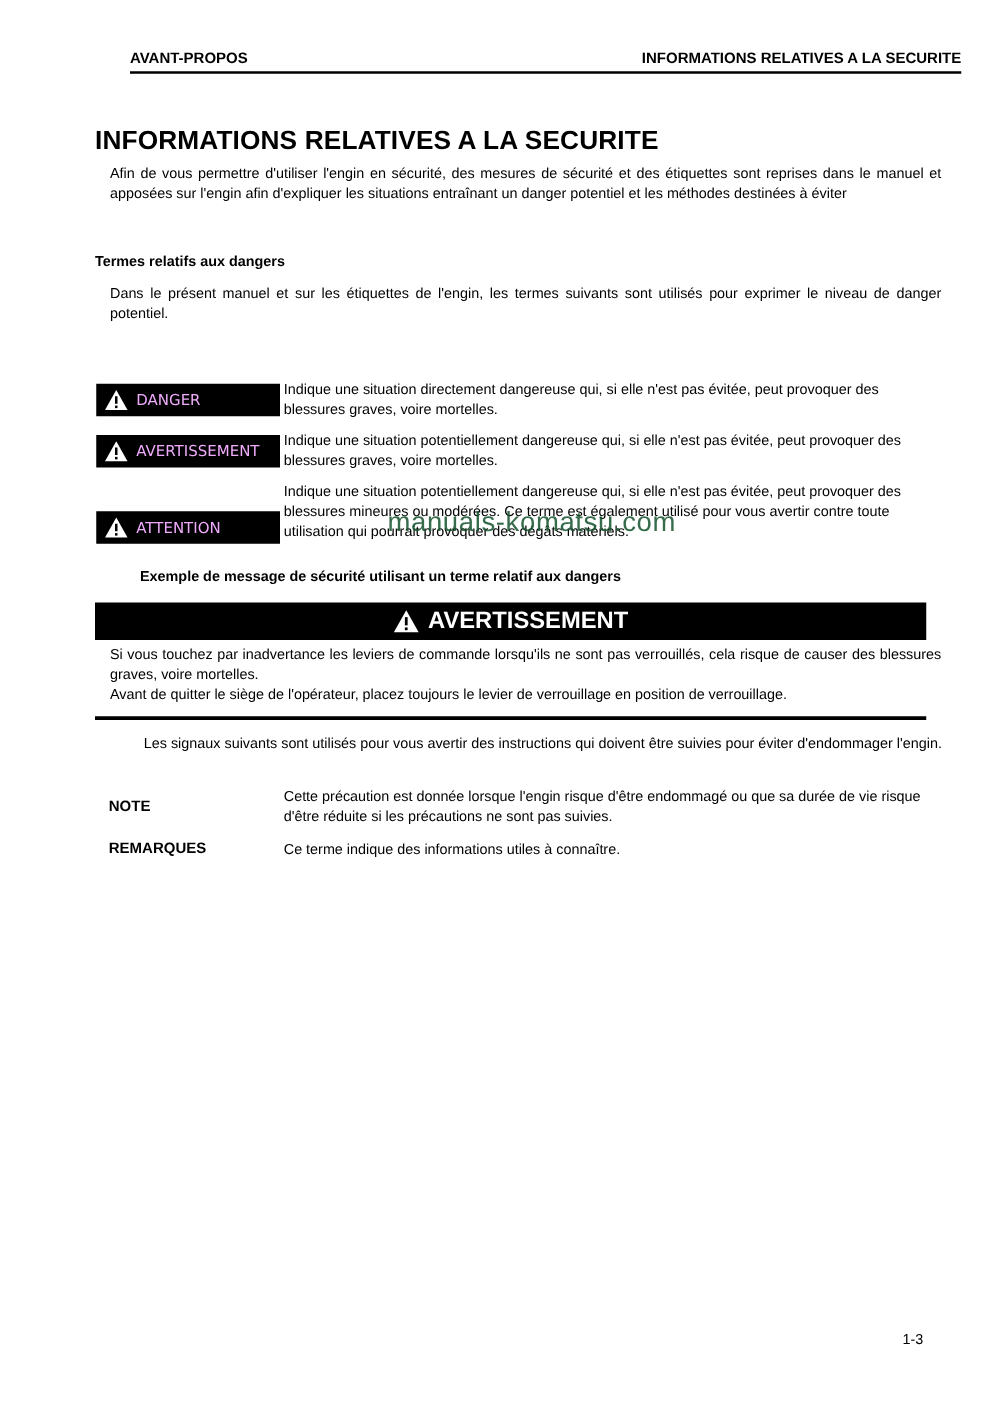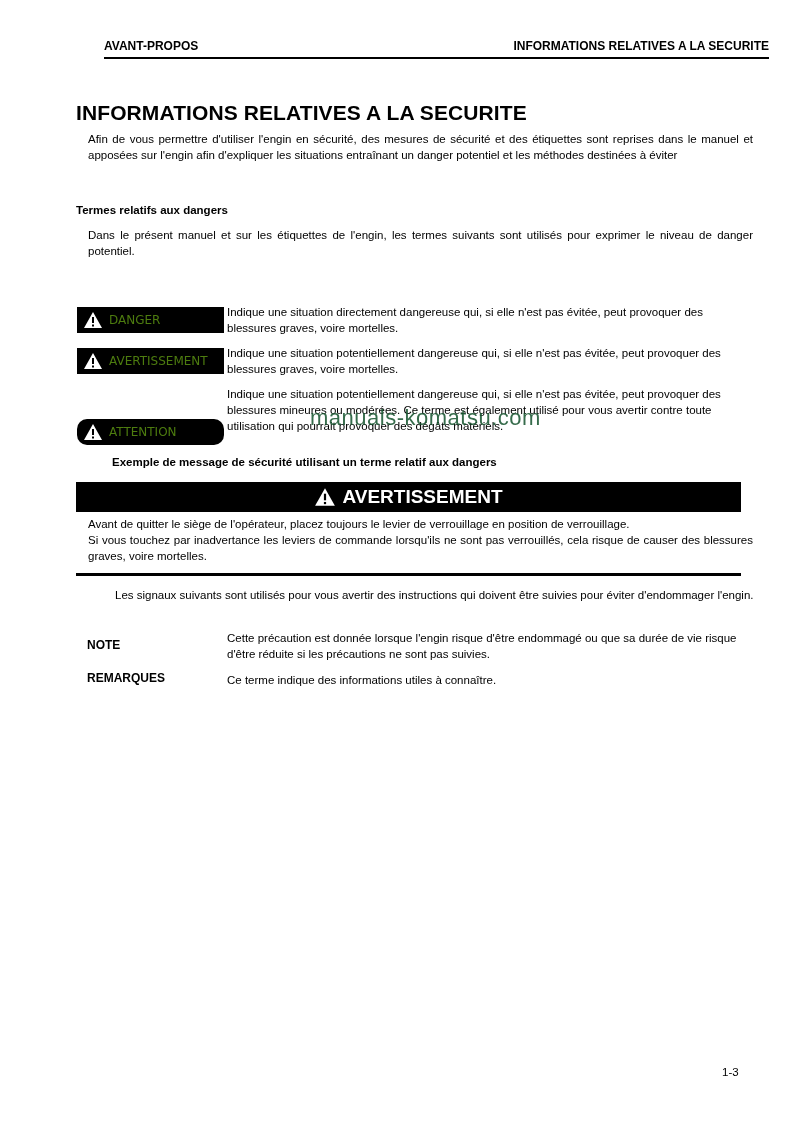--- a/index.html
+++ b/index.html
@@ -8,21 +8,21 @@
       font-family: "Liberation Sans", "DejaVu Sans", sans-serif; color: #000;
       overflow: hidden;
     }
     .hdr { position: absolute; top: 39px; left: 76px; width: 665px; height: 18px;
       border-bottom: 2px solid #000; font-size: 12px; font-weight: bold; margin-left: 28px; }
     .hdr .l { position: absolute; left: 0; top: 0; }
     .hdr .r { position: absolute; right: 0; top: 0; }
     .title { position: absolute; top: 101px; left: 76px; font-size: 21px; font-weight: bold; letter-spacing: 0.1px; }
     .p { position: absolute; left: 88px; width: 665px; font-size: 11.5px; line-height: 16px; text-align: justify; }
     .h2 { position: absolute; left: 76px; font-size: 11.5px; font-weight: bold; }
-    .badge { position: absolute; left: 77px; width: 147px; height: 26px; background: #000; color: #4d7c0f;
+    .badge { position: absolute; left: 77px; width: 147px; height: 26px; background: #000; color: #f0abfc;
       font-family: "DejaVu Sans", sans-serif; font-size: 12px; display: flex; align-items: center; }
     .badge .ic { width: 20px; height: 18px; margin-left: 6px; margin-right: 6px; }
     .desc { position: absolute; left: 227px; width: 510px; font-size: 11.5px; line-height: 16px; }
     .bigbar { position: absolute; left: 76px; top: 482px; width: 665px; height: 30px; background: #000; color: #fff;
       display: flex; align-items: center; justify-content: center; font-size: 19px; font-weight: bold; }
     .bigbar .ic { width: 22px; height: 20px; margin-right: 6px; }
     .rule { position: absolute; left: 76px; top: 573px; width: 665px; height: 3px; background: #000; }
     .sig { position: absolute; left: 87px; font-size: 12px; font-weight: bold; }
     .sigd { position: absolute; left: 227px; width: 514px; font-size: 11.5px; line-height: 16px; }
     .wm { position: absolute; left: 310px; top: 405px; font-size: 22px; color: #14532d; opacity: 0.85; letter-spacing: 0.5px; }
@@ -61,21 +61,21 @@
 <div class="badge" style="top:348px;">
   <svg class="ic" viewBox="0 0 20 18">
       <path d="M10 1 L19 17 L1 17 Z" fill="#fff"></path>
       <rect x="9" y="6" width="2" height="6" fill="#000"></rect>
       <rect x="9" y="13.5" width="2" height="2" fill="#000"></rect>
     </svg>
   <span>AVERTISSEMENT</span>
 </div>
 <div class="desc" style="top:345px;">Indique une situation potentiellement dangereuse qui, si elle n'est pas évitée, peut provoquer des blessures graves, voire mortelles.</div>
 
-<div class="badge" style="top:419px;border-radius:10px;">
+<div class="badge" style="top:409px;">
   <svg class="ic" viewBox="0 0 20 18">
       <path d="M10 1 L19 17 L1 17 Z" fill="#fff"></path>
       <rect x="9" y="6" width="2" height="6" fill="#000"></rect>
       <rect x="9" y="13.5" width="2" height="2" fill="#000"></rect>
     </svg>
   <span>ATTENTION</span>
 </div>
 <div class="desc" style="top:386px;">Indique une situation potentiellement dangereuse qui, si elle n'est pas évitée, peut provoquer des blessures mineures ou modérées. Ce terme est également utilisé pour vous avertir contre toute utilisation qui pourrait provoquer des dégâts matériels.</div>
 
 <div class="h2" style="top:456px;padding-left:36px;">Exemple de message de sécurité utilisant un terme relatif aux dangers</div>
@@ -83,22 +83,22 @@
 <div class="bigbar">
   <svg class="ic" viewBox="0 0 20 18">
       <path d="M10 1 L19 17 L1 17 Z" fill="#fff"></path>
       <rect x="9" y="6" width="2" height="6" fill="#000"></rect>
       <rect x="9" y="13.5" width="2" height="2" fill="#000"></rect>
     </svg>
   <span>AVERTISSEMENT</span>
 </div>
 
 <div class="p" style="top:516px;">
+  <div>Si vous touchez par inadvertance les leviers de commande lorsqu'ils ne sont pas verrouillés, cela risque de causer des blessures graves, voire mortelles.</div>
   <div>Avant de quitter le siège de l'opérateur, placez toujours le levier de verrouillage en position de verrouillage.</div>
-  <div>Si vous touchez par inadvertance les leviers de commande lorsqu'ils ne sont pas verrouillés, cela risque de causer des blessures graves, voire mortelles.</div>
 </div>
 
 <div class="rule"></div>
 
 <div class="p" style="top:587px;padding-left:27px;">Les signaux suivants sont utilisés pour vous avertir des instructions qui doivent être suivies pour éviter d'endommager l'engin.</div>
 
 <div class="sig" style="top:638px;">NOTE</div>
 <div class="sigd" style="top:630px;">Cette précaution est donnée lorsque l'engin risque d'être endommagé ou que sa durée de vie risque d'être réduite si les précautions ne sont pas suivies.</div>
 
 <div class="sig" style="top:671px;">REMARQUES</div>

